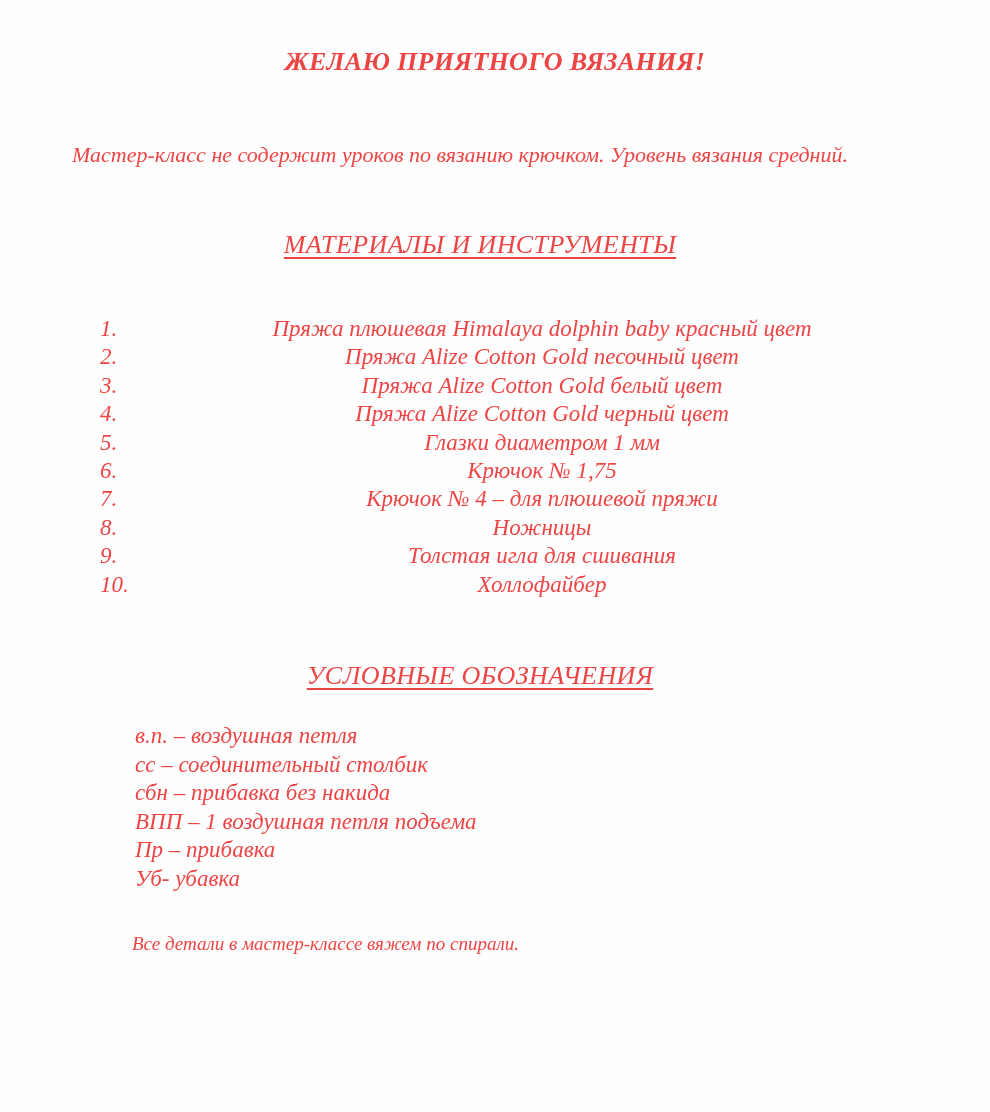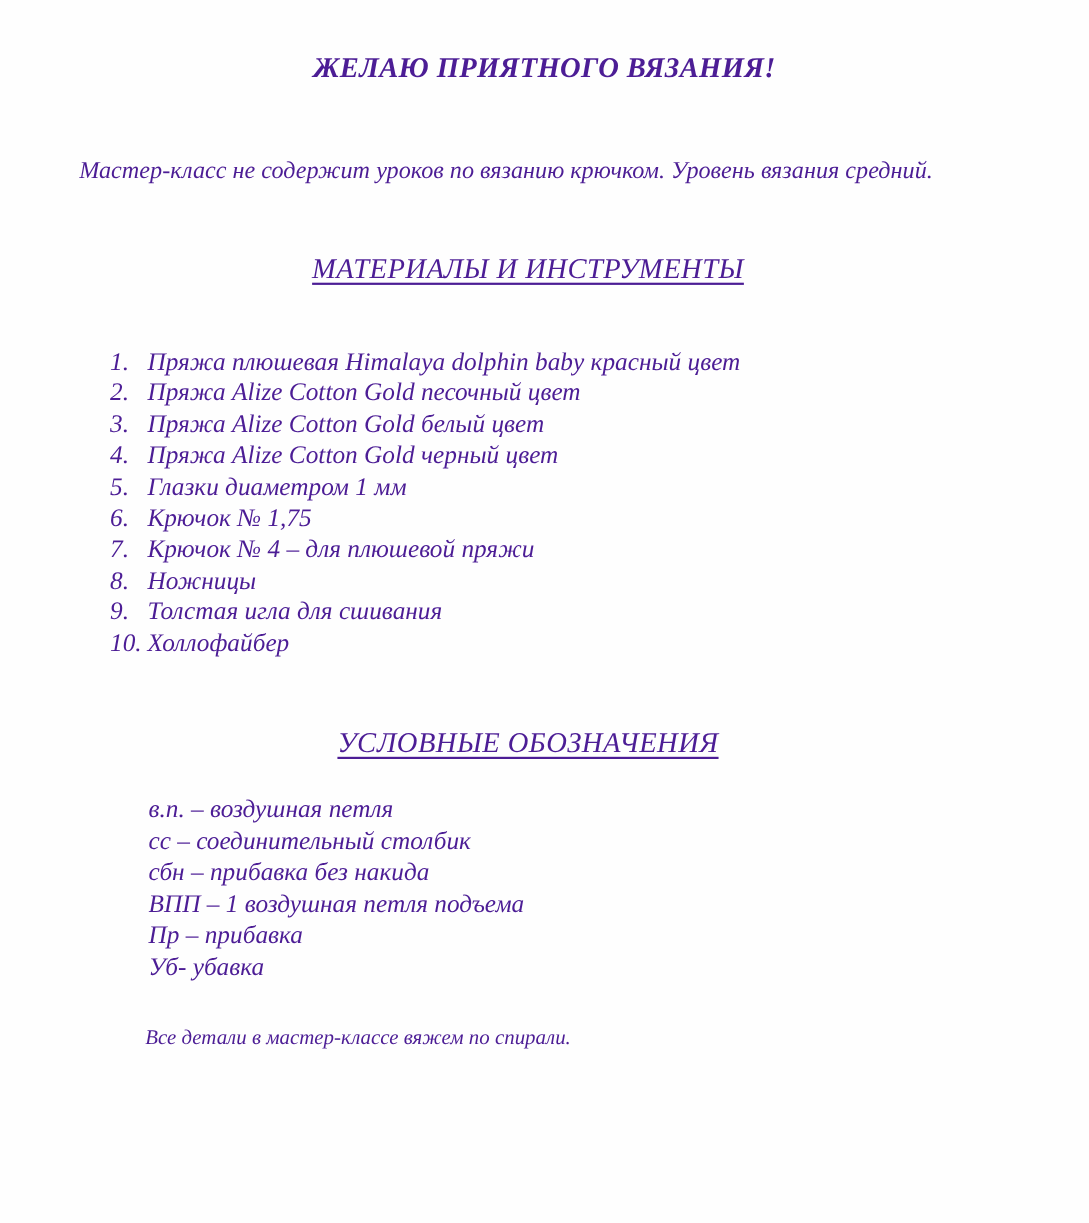--- a/index.html
+++ b/index.html
@@ -7,21 +7,21 @@
     padding: 0;
     background: #ffffff;
   }
   .page {
     position: relative;
     width: 990px;
     height: 1112px;
     background: #fefefe;
     font-family: "Liberation Serif", "DejaVu Serif", serif;
     font-style: italic;
-    color: #4c1d95;
+    color: #ef4444;
     overflow: hidden;
     -webkit-font-smoothing: antialiased;
   }
   .doc-title {
     margin: 47px 60px 0 60px;
     text-align: center;
     font-weight: 700;
     font-size: 26px;
     letter-spacing: 0.3px;
   }
@@ -45,20 +45,21 @@
   .list-row {
     display: flex;
     line-height: 28.4px;
   }
   .list-num {
     flex: none;
     width: 34px;
   }
   .list-text {
     flex: 1;
+    text-align: center;
   }
   .legend-list {
     margin: 31px 40px 0 135px;
     font-size: 23px;
   }
   .legend-row {
     line-height: 28.6px;
   }
   .spiral-note {
     margin: 36px 40px 0 132px;

